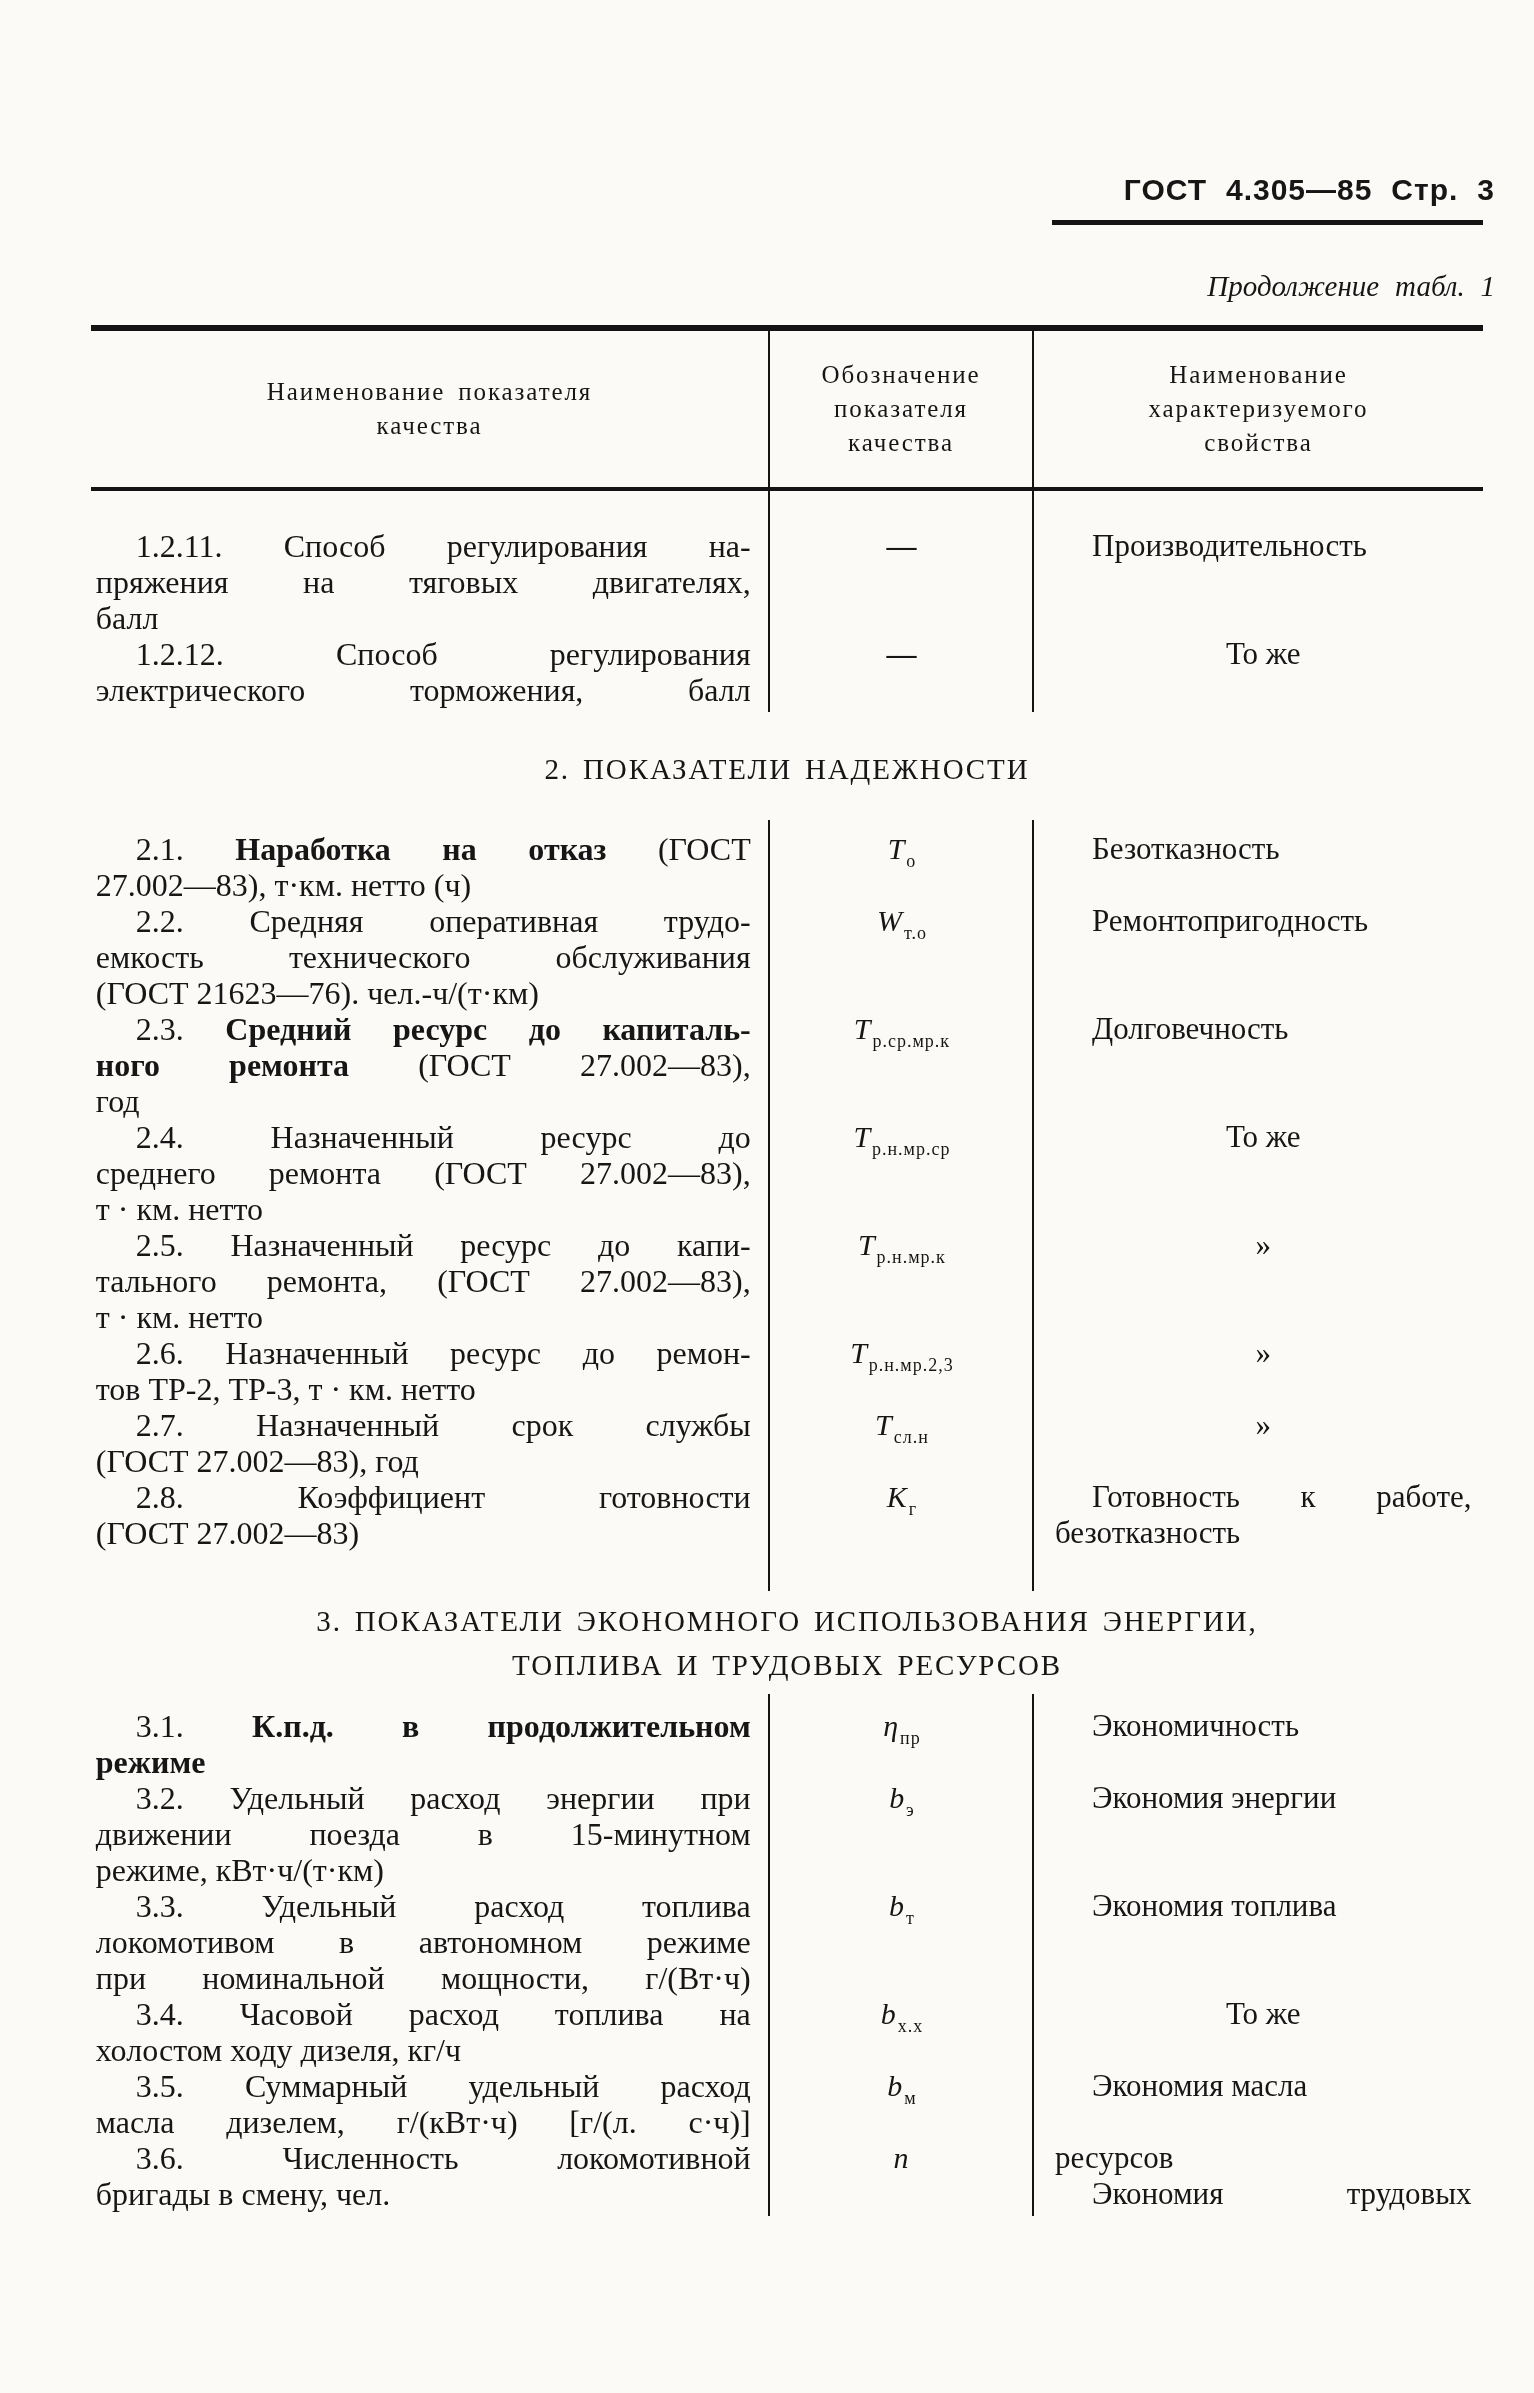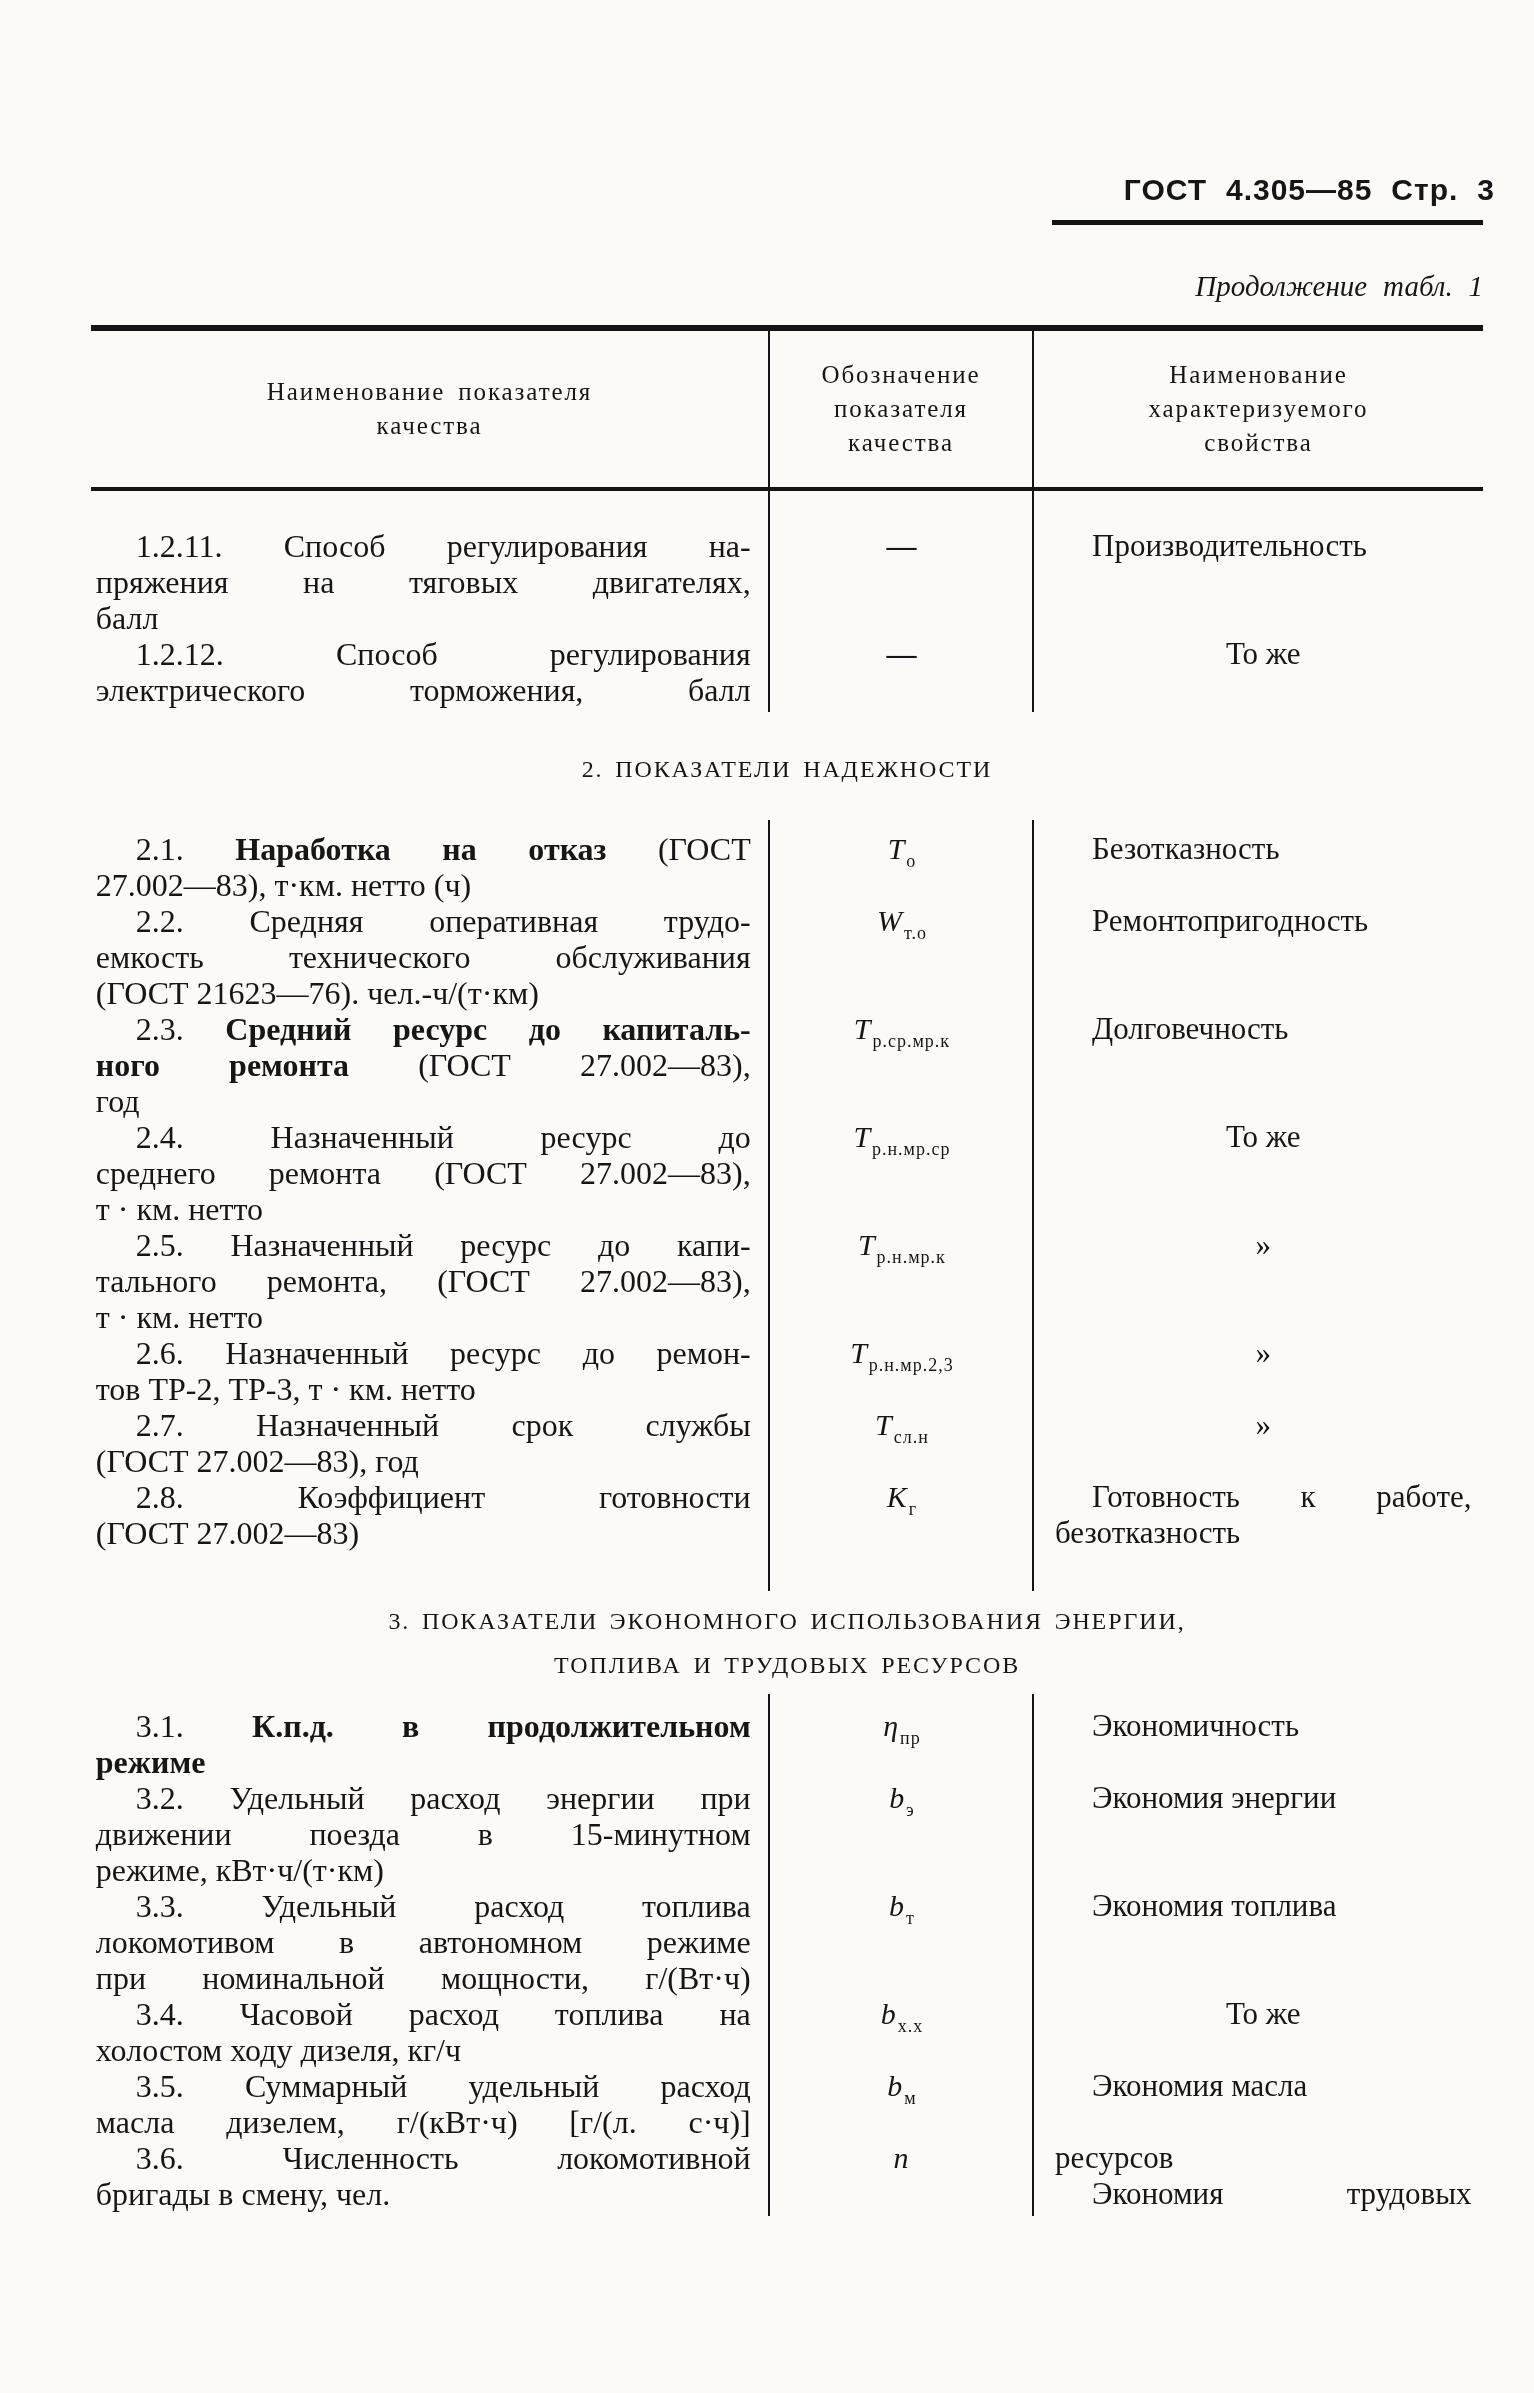--- a/index.html
+++ b/index.html
@@ -27,21 +27,21 @@
     word-spacing: 9.6px;
   }
   .head-rule {
     position: absolute;
     left: 1052px; top: 220px;
     width: 431px; height: 4.8px;
     background: #141414;
   }
   .table-caption {
     position: absolute;
-    left: 0; top: 270px;
+    left: 12px; top: 270px;
     width: 1483px;
     text-align: right;
     font-style: italic;
     font-size: 29px;
     word-spacing: 8.6px;
   }
   
   .qtable {
     position: absolute;
     left: 91px; top: 325px;
@@ -107,21 +107,21 @@
     font-size: 18px;
     letter-spacing: 1px;
     position: relative;
     top: 7.7px;
     left: 1.9px;
   }
   .dash { font-weight: bold; font-style: normal; letter-spacing: -1px; }
   
   .sec-heading {
     text-align: center;
-    font-size: 24px;
+    font-size: 29px;
     line-height: 44px;
     letter-spacing: 1.9px;
     word-spacing: 3.8px;
   }
   .sh2 { margin-top: 35px; margin-bottom: 29px; }
   .sh3 { margin-top: 7.7px;  margin-bottom: 7px; font-family: Liberation Serif, serif; }
   
   .pt38 { padding-top: 37px; }
   .pt12 { padding-top: 11.5px; }
   .pt15 { padding-top: 14.4px; }

